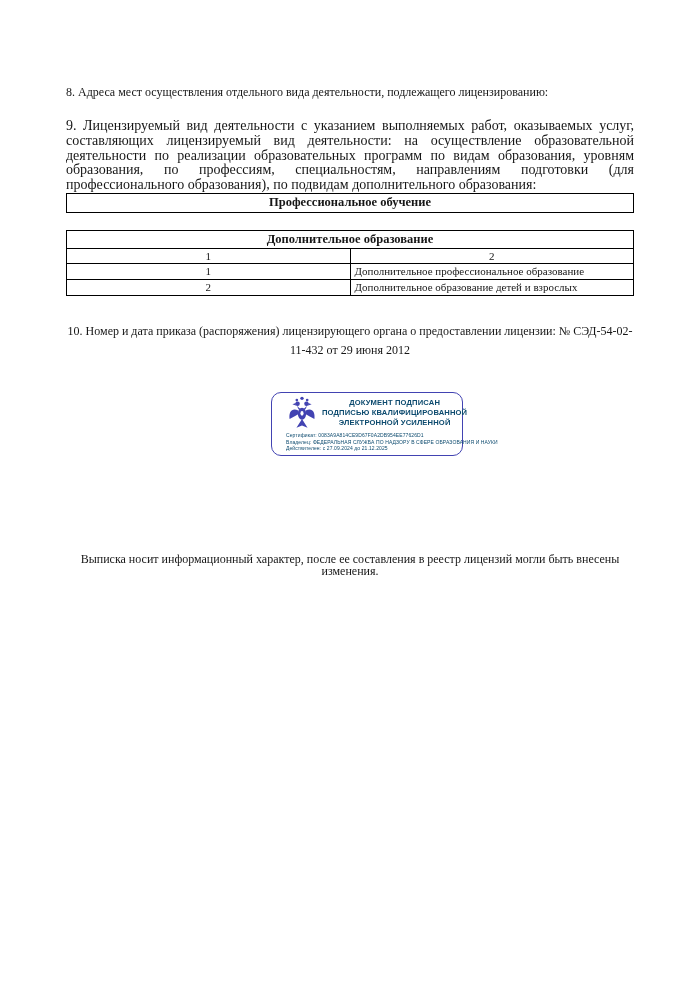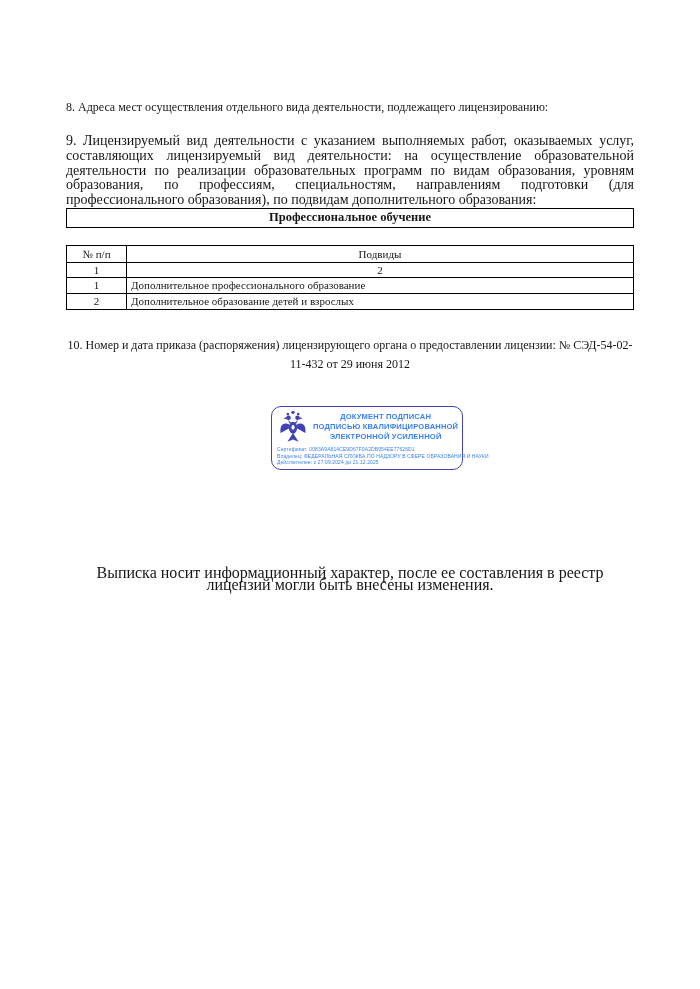--- a/index.html
+++ b/index.html
@@ -1,21 +1,21 @@
 <!DOCTYPE html>
 <html><head>
 <meta charset="utf-8">
 <style>
   * { margin: 0; padding: 0; box-sizing: border-box; }
   html, body { background: #ffffff; }
   .page {
     position: relative;
     width: 700px;
     height: 724px;
-    margin: 15px auto;
+    margin: 0 auto;
     background: #ffffff;
     color: #161616;
     font-family: "Liberation Serif", "DejaVu Serif", serif;
     font-size: 12px;
     padding: 83px 66px 0 66px;
     overflow: hidden;
   }
   .para { line-height: 19px; }
   .p9 {
     margin-top: 17px;
@@ -55,22 +55,22 @@
     margin-top: 32px;
     display: flex;
     justify-content: center;
   }
   .stamp {
     transform: translateX(17px);
     width: 192px;
     min-height: 57px;
     border: 1.5px solid #4243b2;
     border-radius: 10px;
-    padding: 3px 6px 3px 5px;
-    color: #3b82f6;
+    padding: 3px 6px 3px 14px;
+    color: #0c4a6e;
     font-family: "Liberation Sans", "DejaVu Sans", sans-serif;
     background: #ffffff;
   }
   .stamp-top {
     display: flex;
     align-items: center;
     gap: 4px;
   }
   .stamp-emblem { flex: 0 0 32px; height: 34px; }
   .stamp-emblem svg { width: 32px; height: 34px; display: block; }
@@ -86,21 +86,21 @@
   .stamp-small {
     margin-top: 2px;
     font-size: 5px;
     line-height: 1.35;
     letter-spacing: 0.1px;
     white-space: nowrap;
   }
   .footnote {
     margin-top: 97px;
     text-align: center;
-    font-size: 16px;
+    font-size: 12px;
     line-height: 12px;
   }
   .page-number {
     position: absolute;
     top: 925px;
     left: 0;
     width: 100%;
     text-align: center;
     font-size: 12px;
   }
@@ -117,31 +117,30 @@
   <table class="training-table">
     <tbody>
       <tr class="tbl-title">
         <td>Профессиональное обучение</td>
       </tr>
     </tbody>
   </table>
 
   <table class="education-table">
     <tbody>
-      <tr class="hdr-row">
-        <td class="col-num">№ п/п</td>
-        <td>Подвиды</td>
+      <tr class="tbl-title">
+        <td colspan="2">Дополнительное образование</td>
       </tr>
       <tr class="numline-row">
         <td class="col-num">1</td>
         <td>2</td>
       </tr>
       <tr class="data-row">
         <td class="c1 col-num">1</td>
-        <td class="c2">Дополнительное профессионального образование</td>
+        <td class="c2">Дополнительное профессиональное образование</td>
       </tr>
       <tr class="data-row">
         <td class="c1 col-num">2</td>
         <td class="c2">Дополнительное образование детей и взрослых</td>
       </tr>
     </tbody>
   </table>
 
   <div class="para p10">10. Номер и дата приказа (распоряжения) лицензирующего органа о предоставлении лицензии: № СЭД-54-02-11-432 от 29 июня 2012</div>
 

